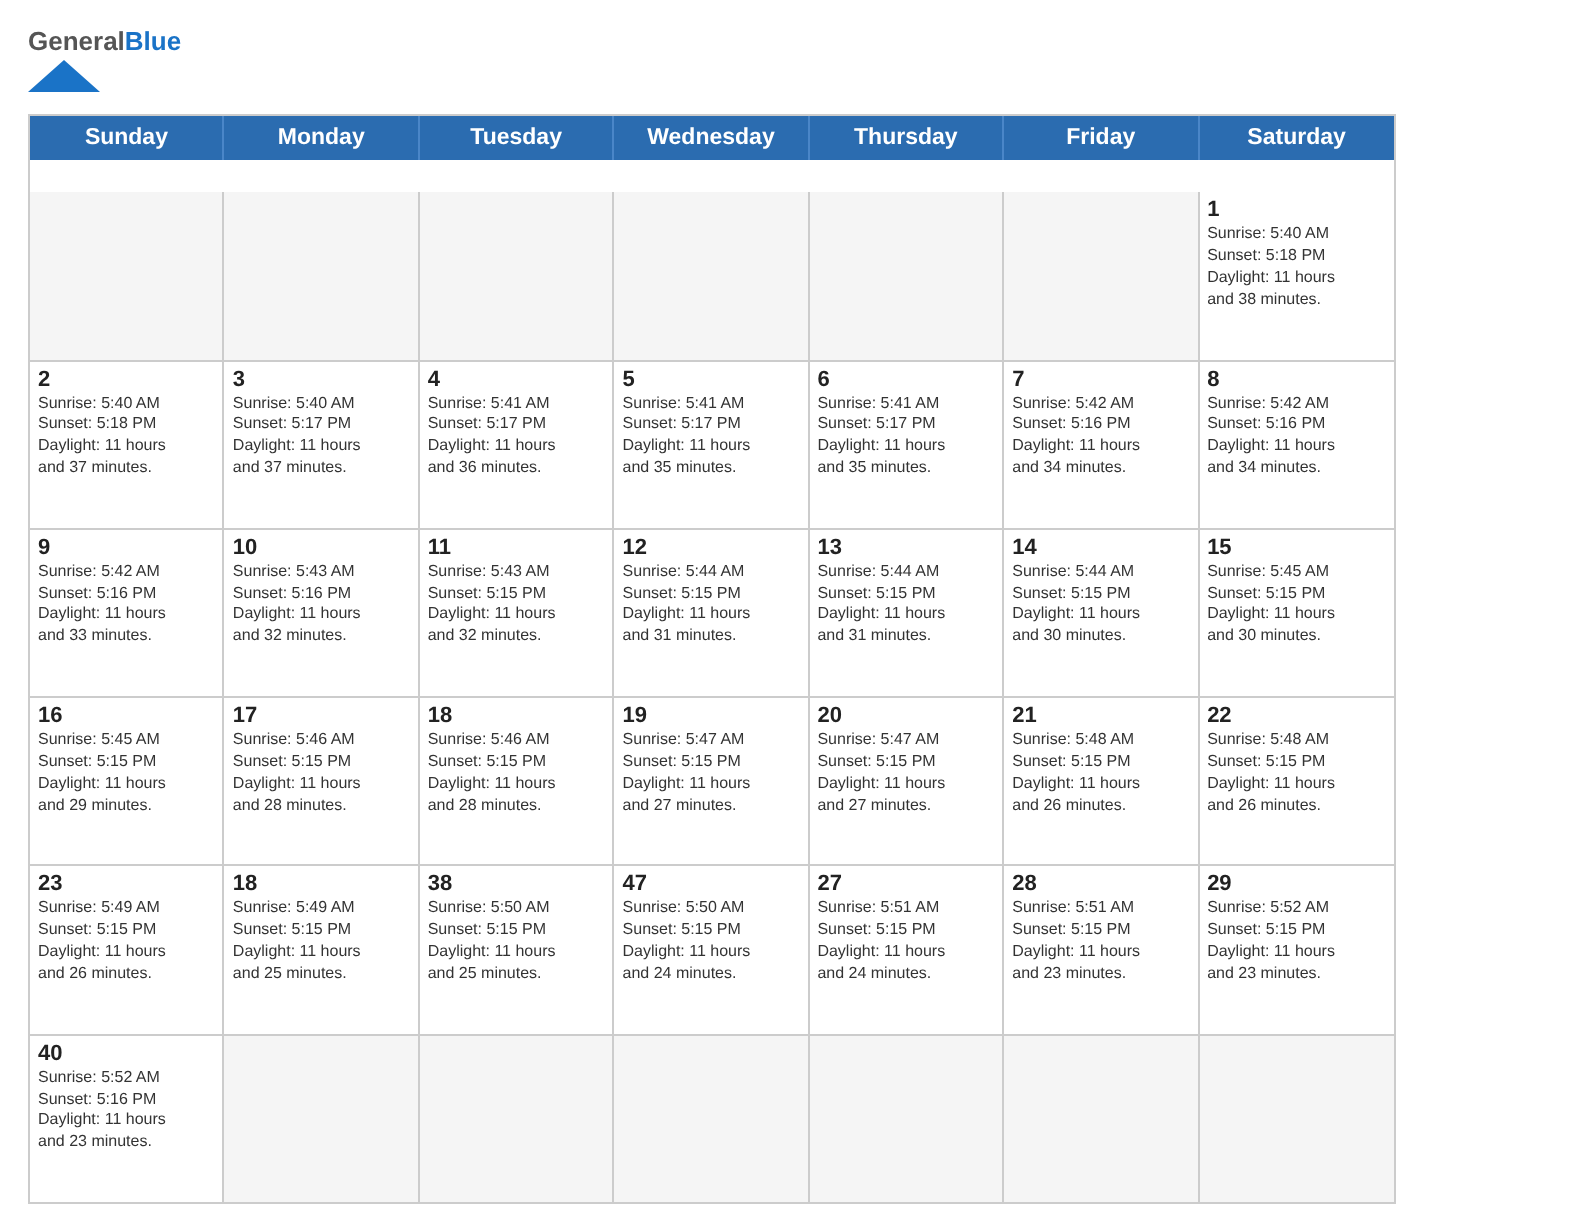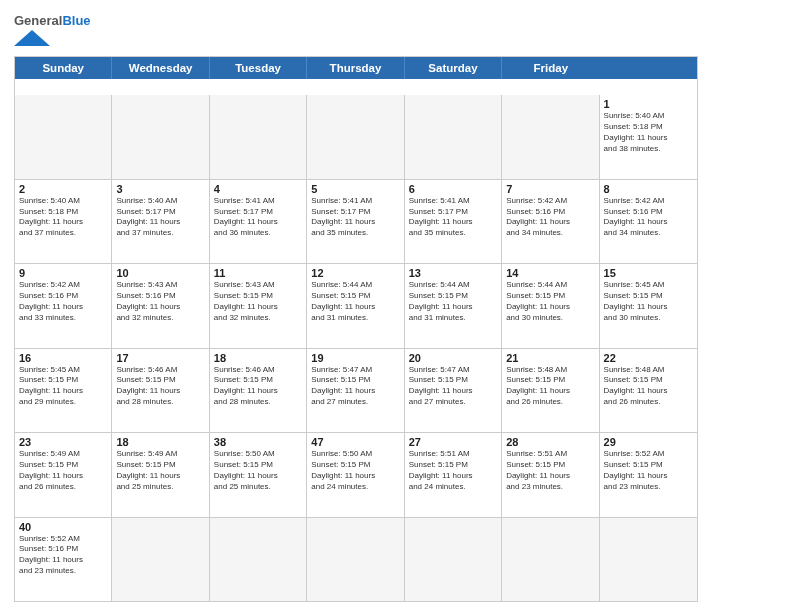--- a/index.html
+++ b/index.html
@@ -126,25 +126,26 @@
     </div>
     <div class="title-block">
       <div class="main-title"></div>
       <div class="subtitle"></div>
     </div>
   </div>
 
   <div class="calendar">
     <div class="cal-header" id="cal-header">
         <div class="cal-header-cell">Sunday</div>
+        <div class="cal-header-cell">Monday</div>
+        <div class="cal-header-cell">Tuesday</div>
         <div class="cal-header-cell">Wednesday</div>
-        <div class="cal-header-cell">Tuesday</div>
         <div class="cal-header-cell">Thursday</div>
+        <div class="cal-header-cell">Friday</div>
         <div class="cal-header-cell">Saturday</div>
-        <div class="cal-header-cell">Friday</div>
       </div>
     <div class="cal-body" id="cal-body">
         <div class="cal-row">
           <div class="cal-cell empty"></div>
           <div class="cal-cell empty"></div>
           <div class="cal-cell empty"></div>
           <div class="cal-cell empty"></div>
           <div class="cal-cell empty"></div>
           <div class="cal-cell empty"></div>
           <div class="cal-cell">

